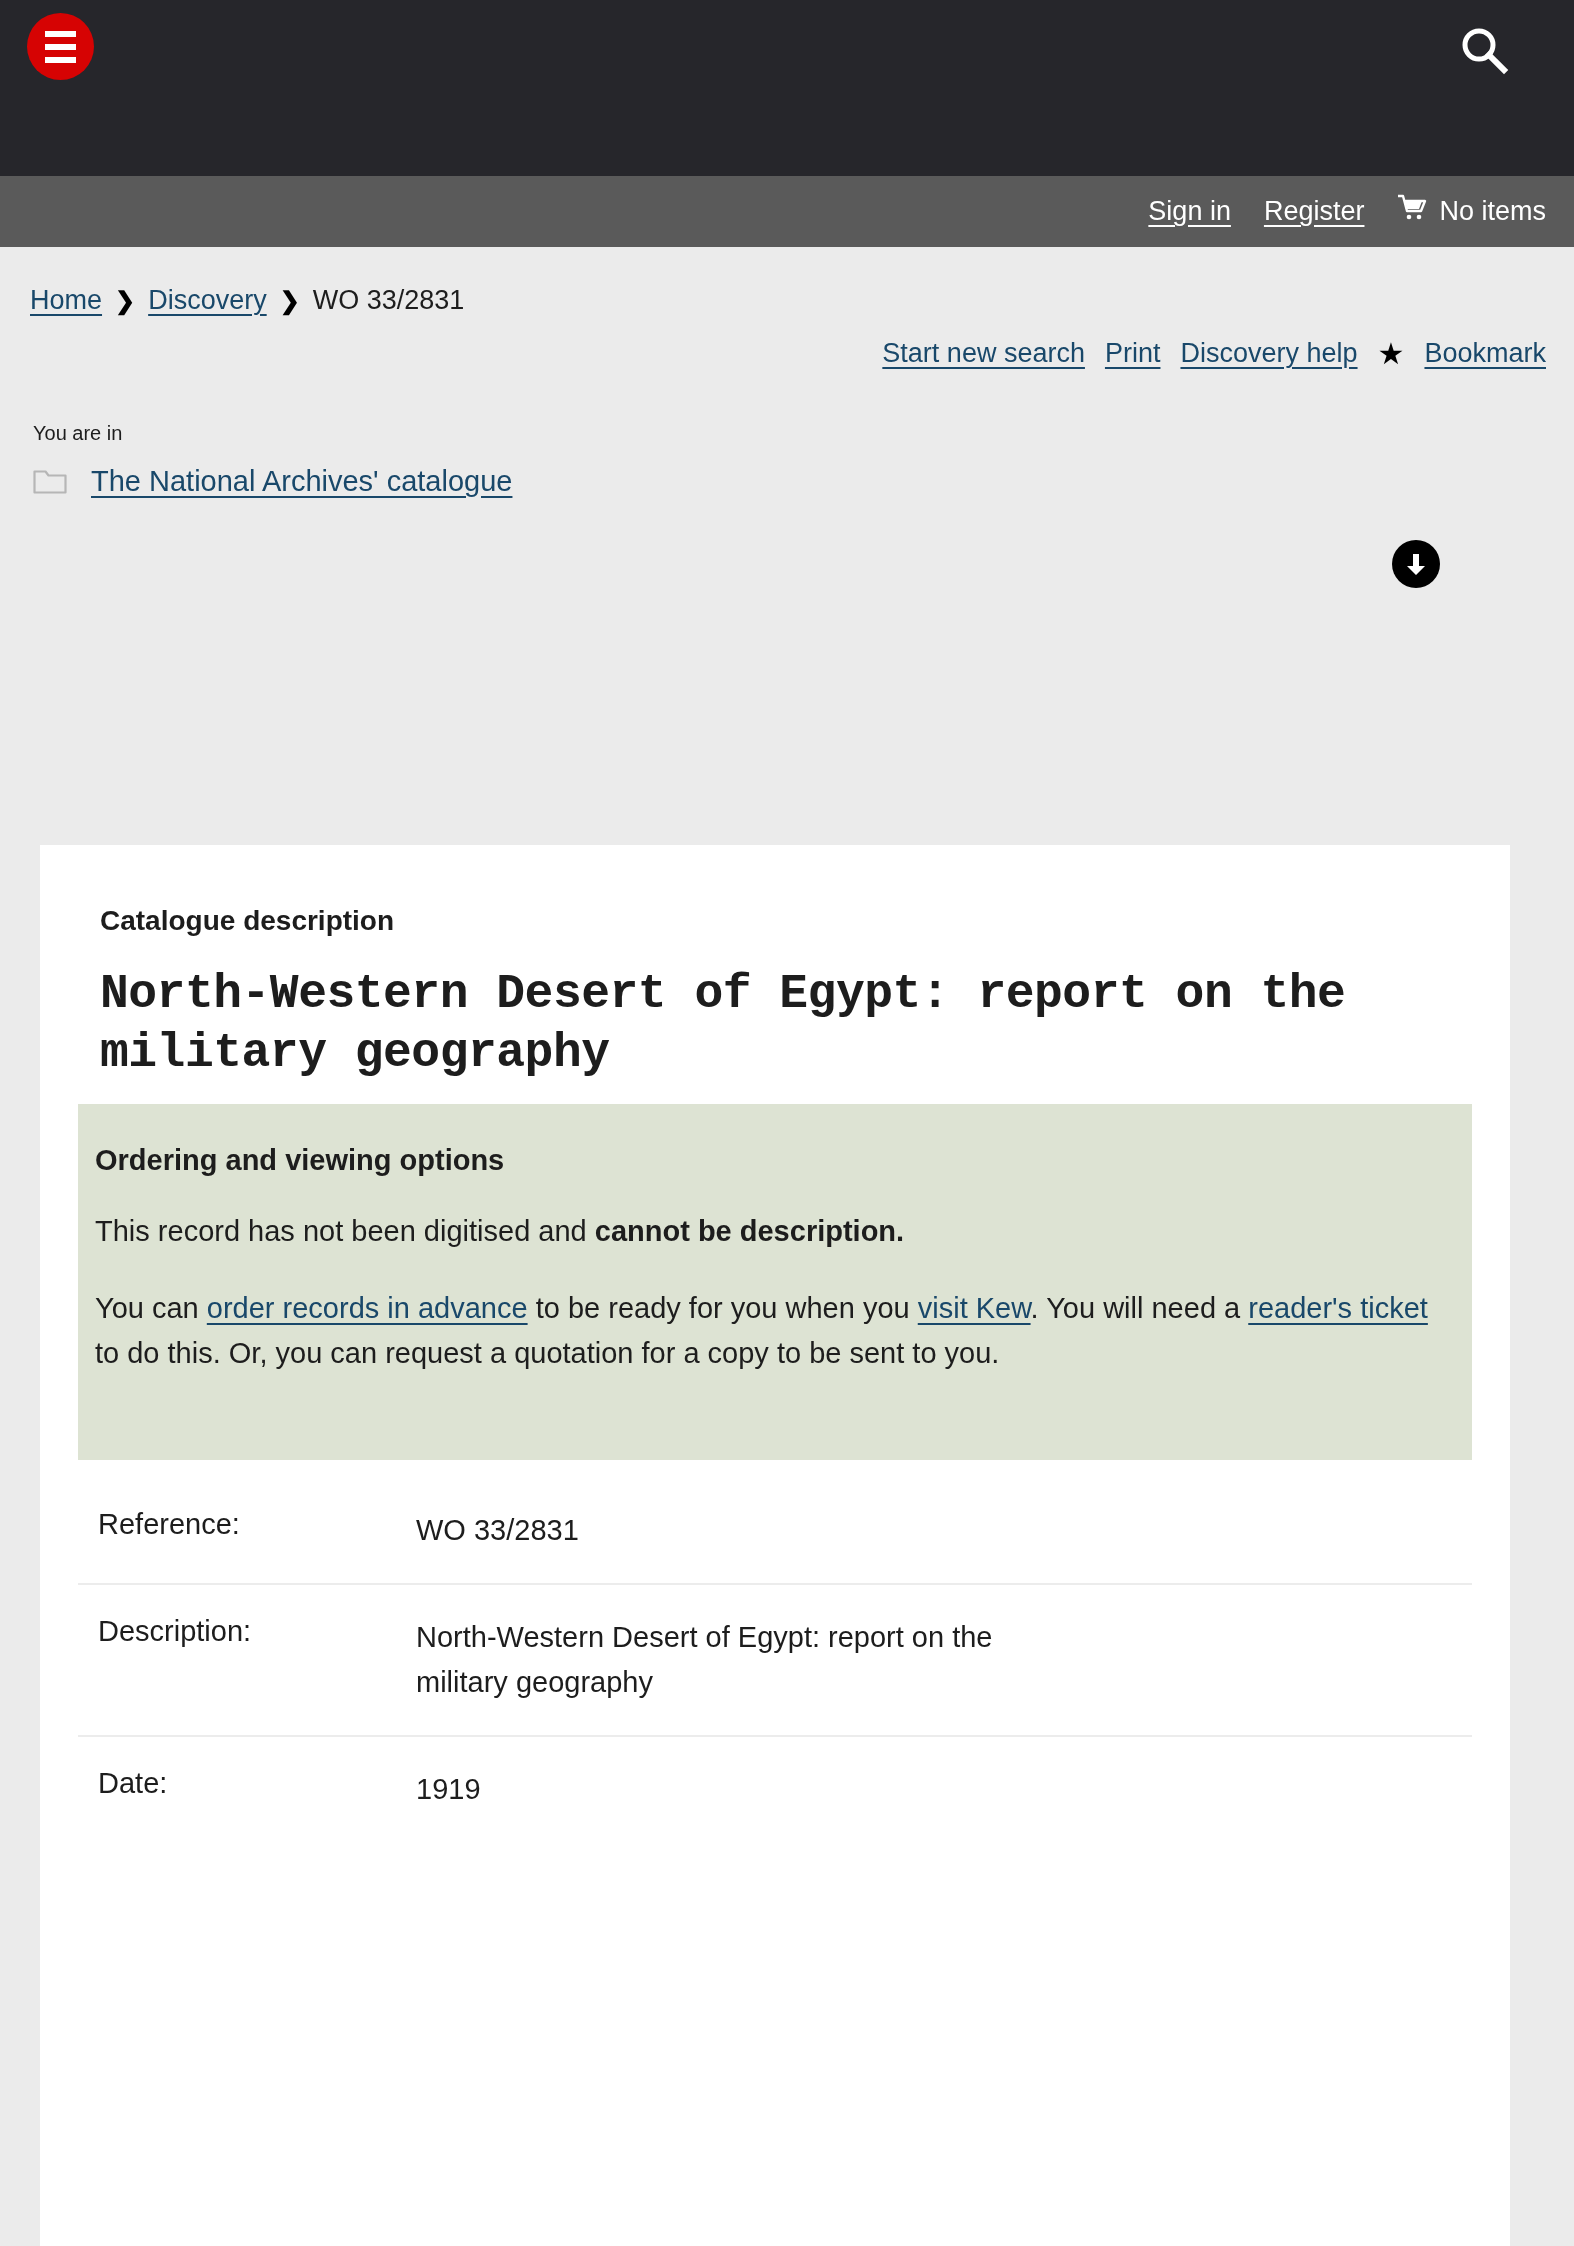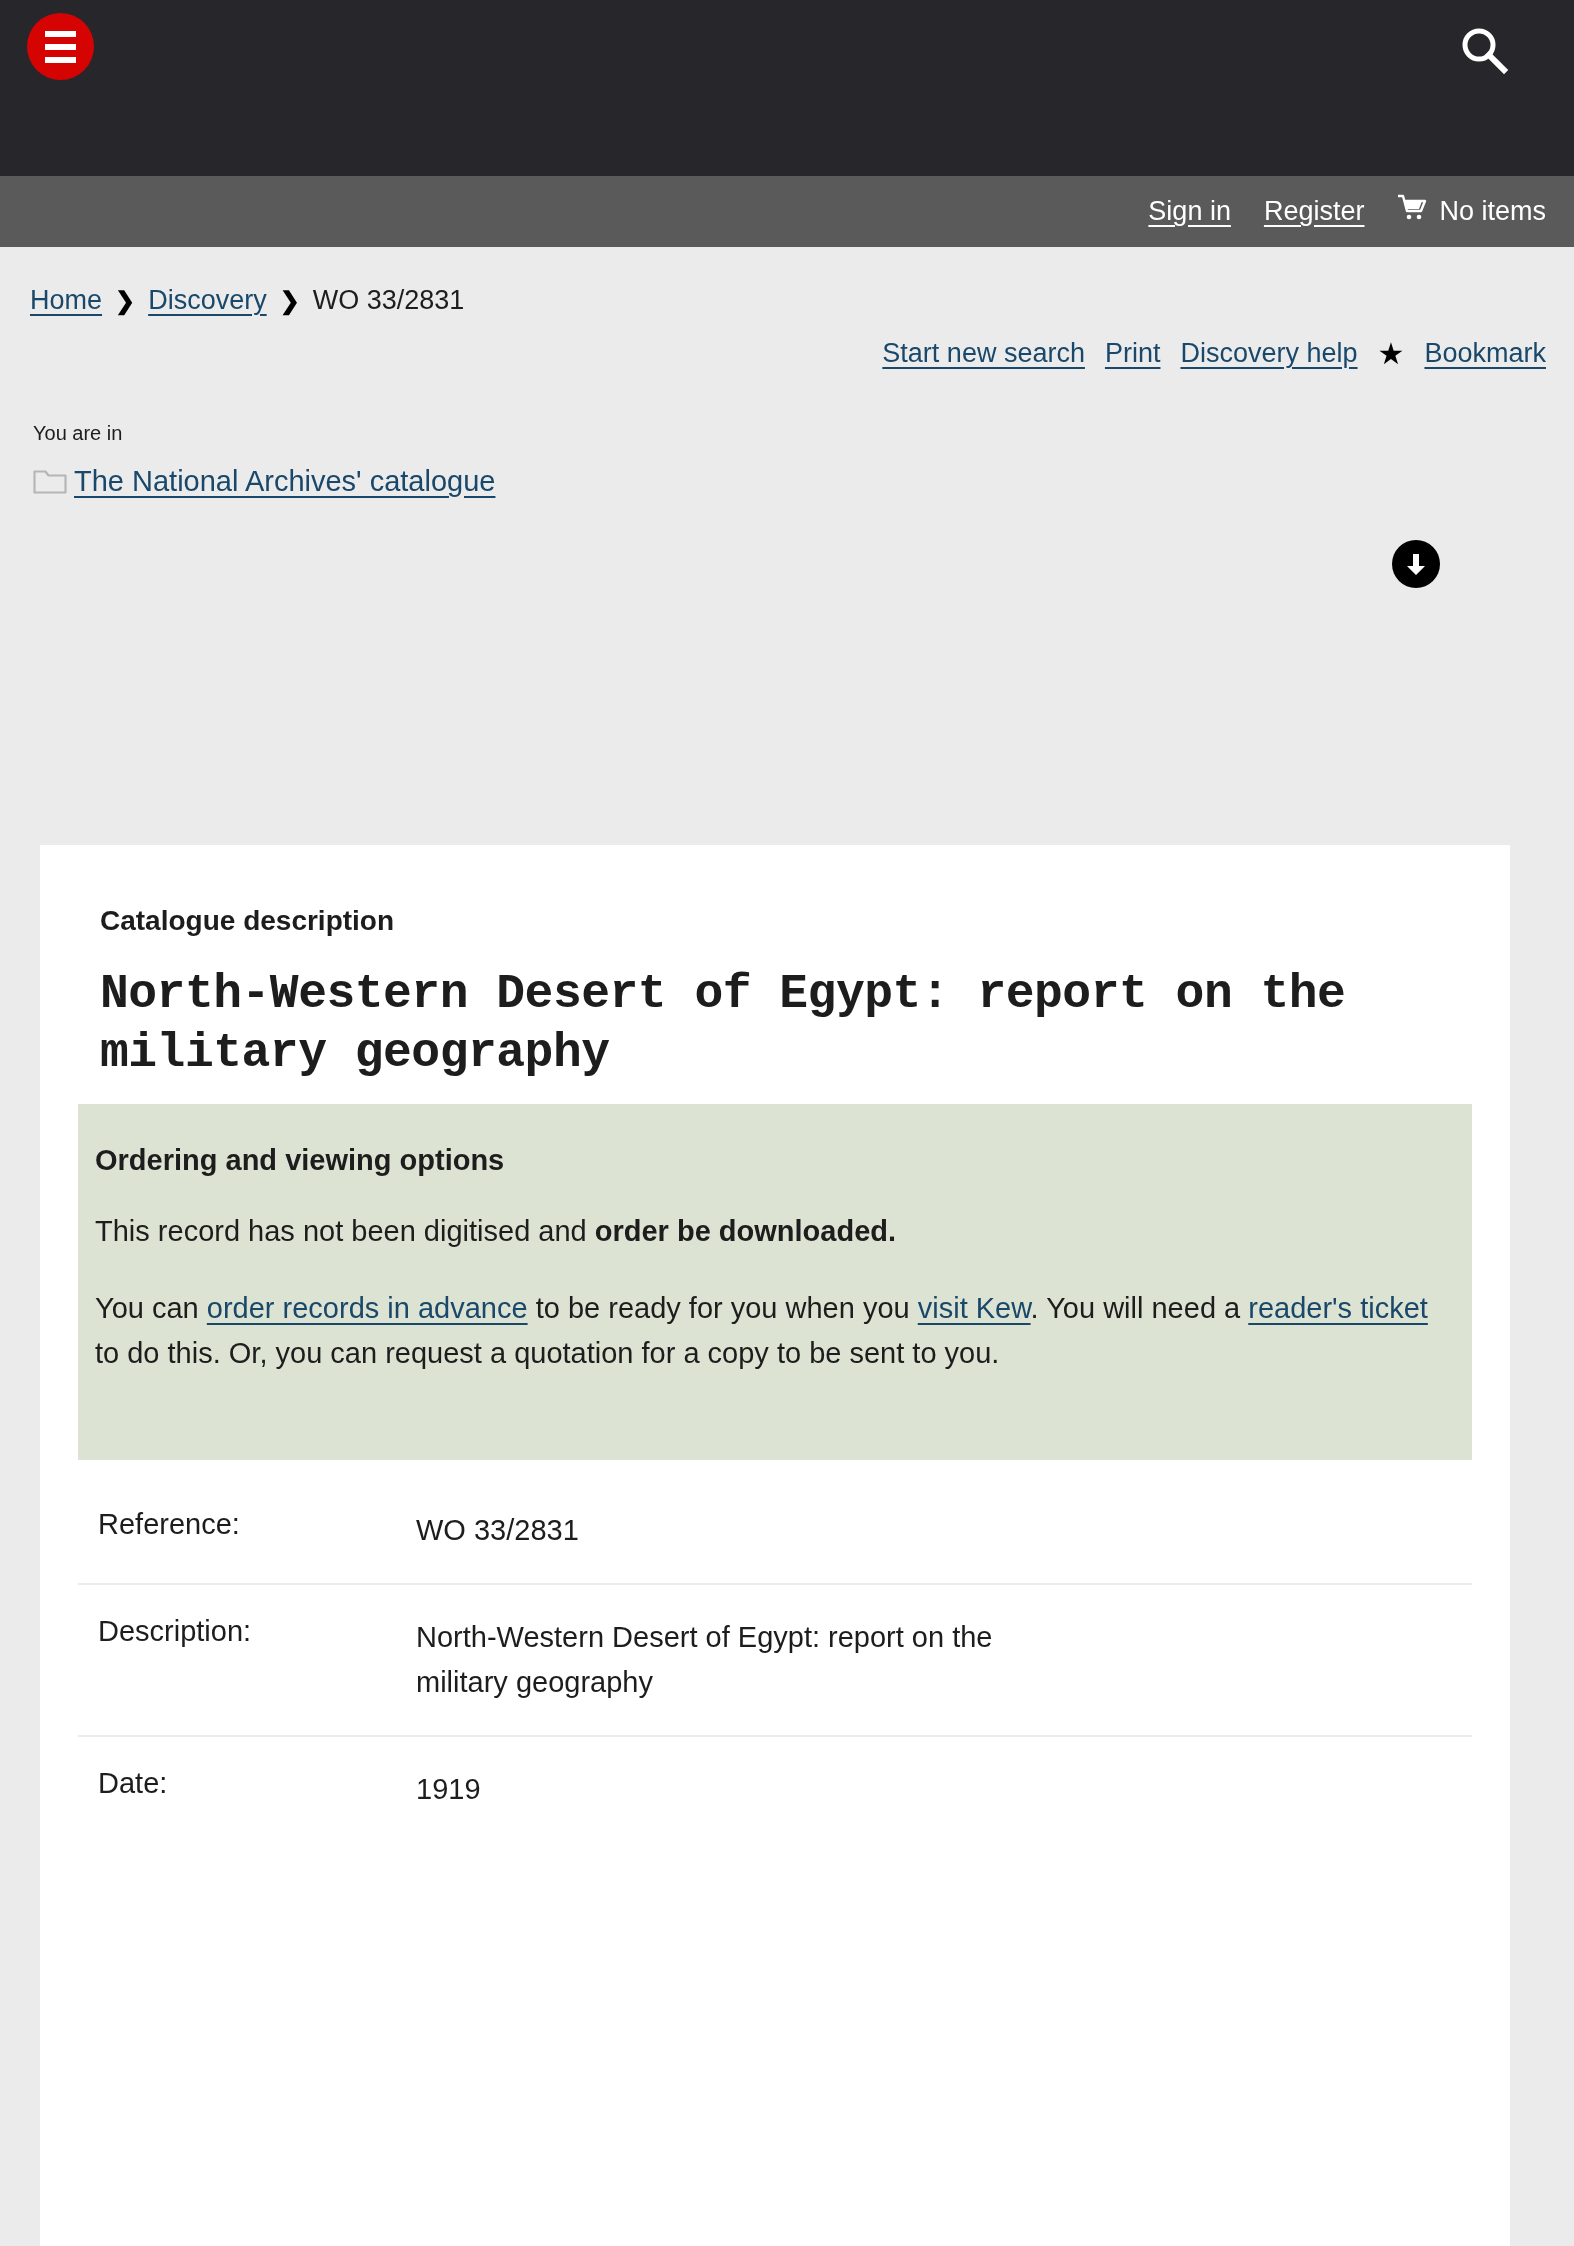--- a/index.html
+++ b/index.html
@@ -134,21 +134,21 @@
   
   .youarein {
     padding: 53px 0 0 33px;
     font-size: 20px;
     font-weight: 400;
     color: #1d1d1d;
   }
   .catline {
     display: flex;
     align-items: center;
-    gap: 7px;
+    gap: 24px;
     padding: 20px 0 0 33px;
   }
   .catline a {
     color: #19486a;
     font-size: 29px;
     text-decoration: underline;
     text-underline-offset: 5px;
   }
 
   
@@ -323,21 +323,21 @@
 </div>
 
 <div class="card">
   <div class="card-label">Catalogue description</div>
   <h1 class="record-title">North-Western Desert of Egypt: report on the military geography</h1>
 
   <section class="greenbox">
     <h2>Ordering and viewing options</h2>
 
     <p>
-      <span>This record has not been digitised and </span><strong>order be downloaded.</strong>
+      <span>This record has not been digitised and </span><strong>cannot be description.</strong>
     </p>
 
     <p>
       <span>You can </span><a href="#">order records in advance</a><span> to be ready for you when you </span><a href="#">visit Kew</a><span>. You will need a </span><a href="#">reader's ticket</a><span> to do this. Or, you can request a quotation for a copy to be sent to you.</span>
     </p>
 
     <div class="btnrow">
     </div>
   </section>
 

